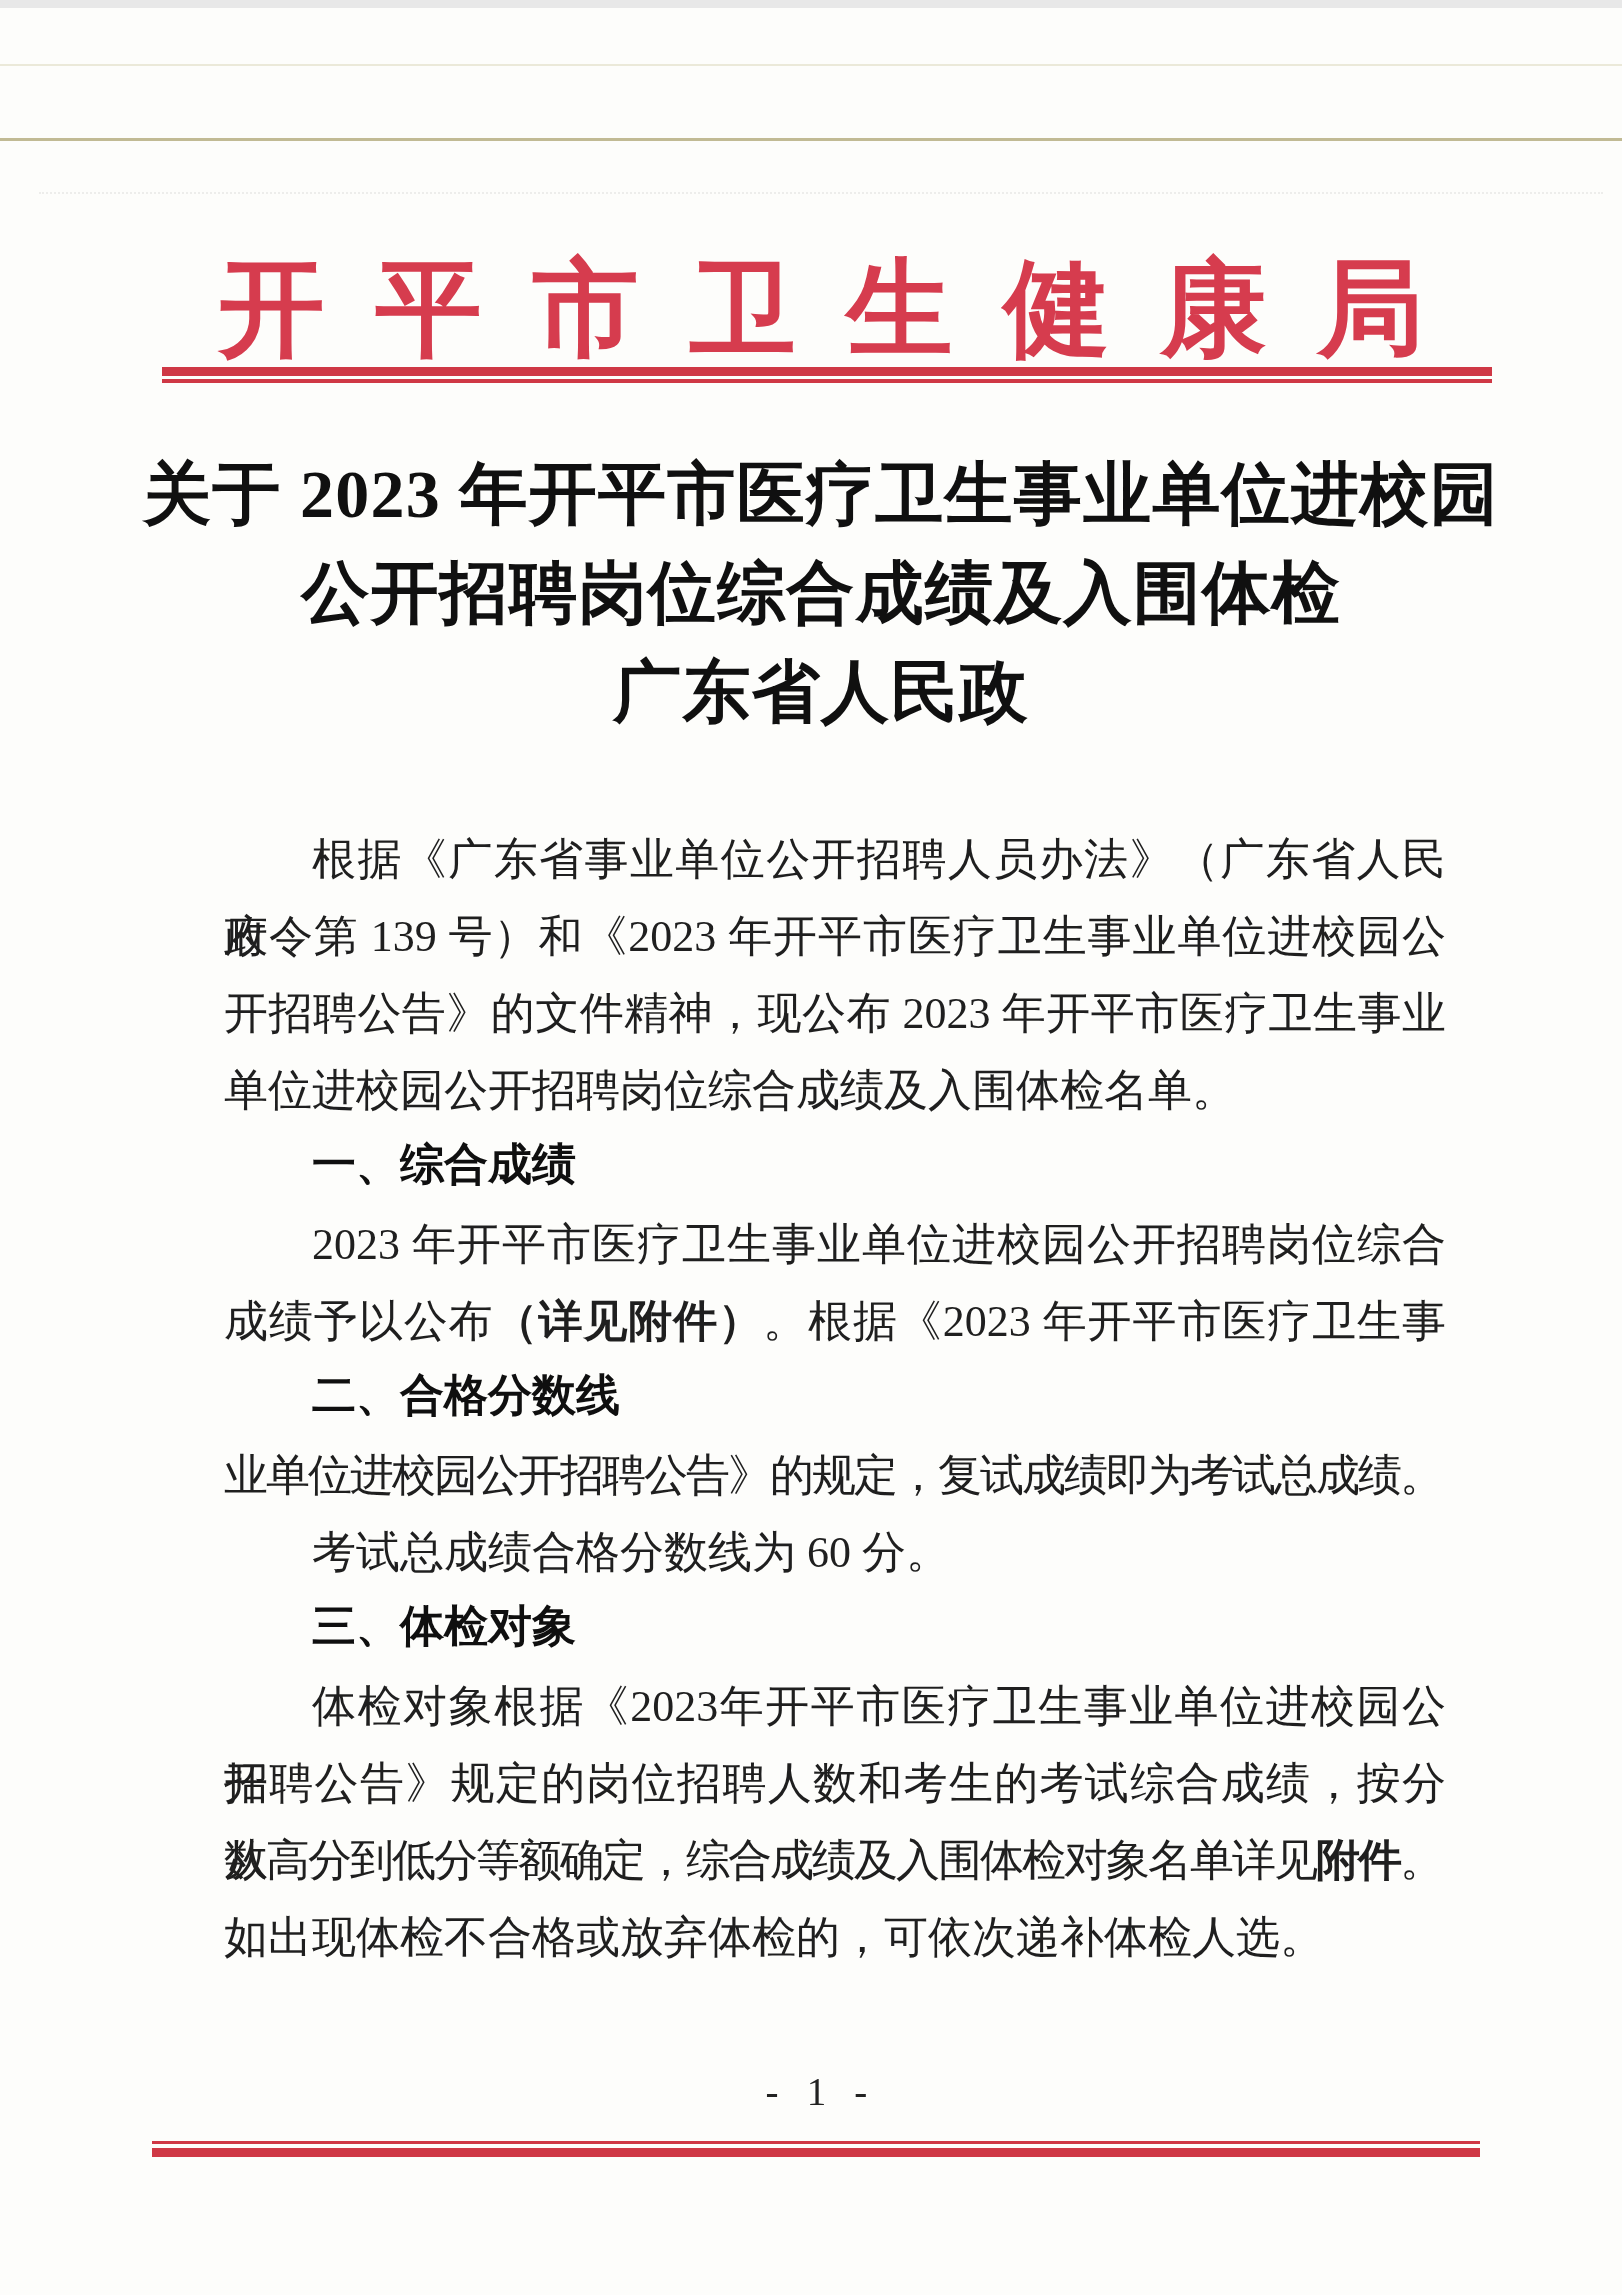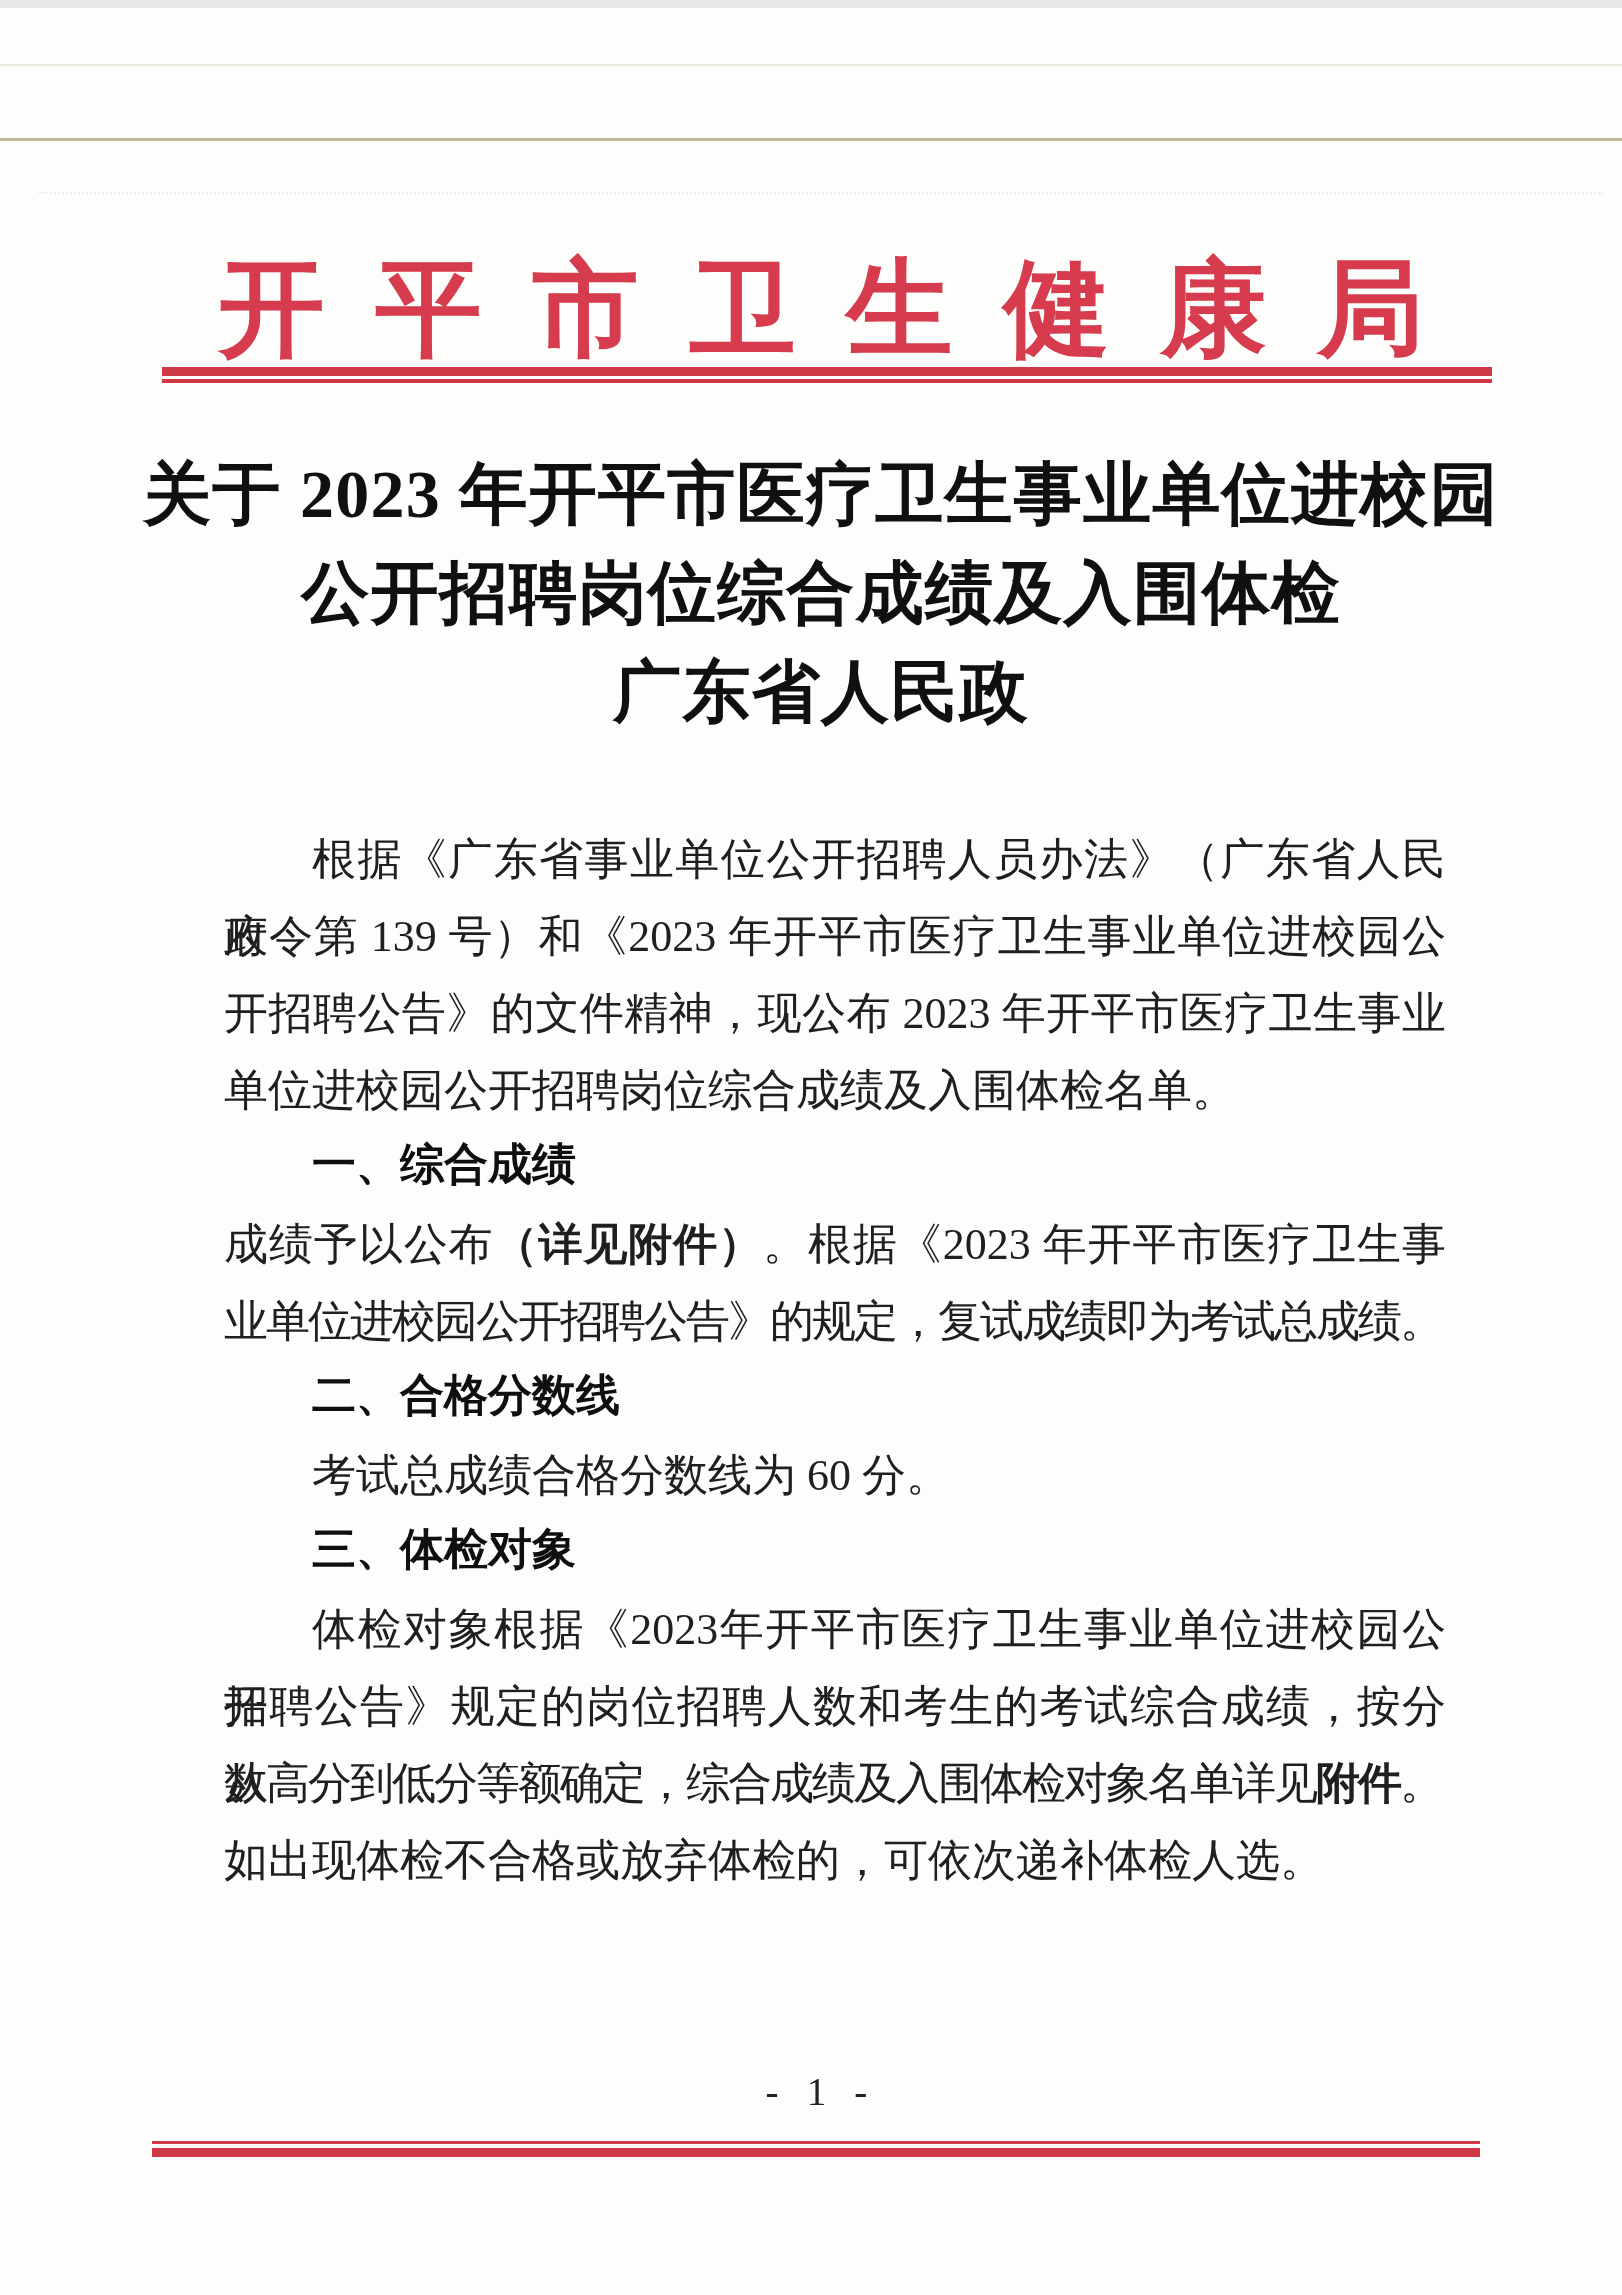--- a/index.html
+++ b/index.html
@@ -87,24 +87,25 @@
   </div>
 
   <div class="body">
     <div class="line fill indent">根据《广东省事业单位公开招聘人员办法》（广东省人民政</div>
     <div class="line fill">府令第 139 号）和《2023 年开平市医疗卫生事业单位进校园公</div>
     <div class="line fill">开招聘公告》的文件精神，现公布 2023 年开平市医疗卫生事业</div>
     <div class="line">单位进校园公开招聘岗位综合成绩及入围体检名单。</div>
 
     <div class="line hd indent">一、综合成绩</div>
 
+    <div class="line fill indent">2023 年开平市医疗卫生事业单位进校园公开招聘岗位综合</div>
     <div class="line fill"><span>成绩予以公布</span><span class="b">（详见附件）</span><span>。根据《2023 年开平市医疗卫生事</span></div>
+    <div class="line hd indent">二、合格分数线</div>
+
     <div class="line tight">业单位进校园公开招聘公告》的规定，复试成绩即为考试总成绩。</div>
-
-    <div class="line hd indent">二、合格分数线</div>
 
     <div class="line indent">考试总成绩合格分数线为 60 分。</div>
 
     <div class="line hd indent">三、体检对象</div>
 
     <div class="line fill indent">体检对象根据《2023年开平市医疗卫生事业单位进校园公开</div>
     <div class="line fill">招聘公告》规定的岗位招聘人数和考生的考试综合成绩，按分数</div>
     <div class="line tight"><span>从高分到低分等额确定，综合成绩及入围体检对象名单详见</span><span class="b">附件</span><span>。</span></div>
     <div class="line">如出现体检不合格或放弃体检的，可依次递补体检人选。</div>
   </div>

